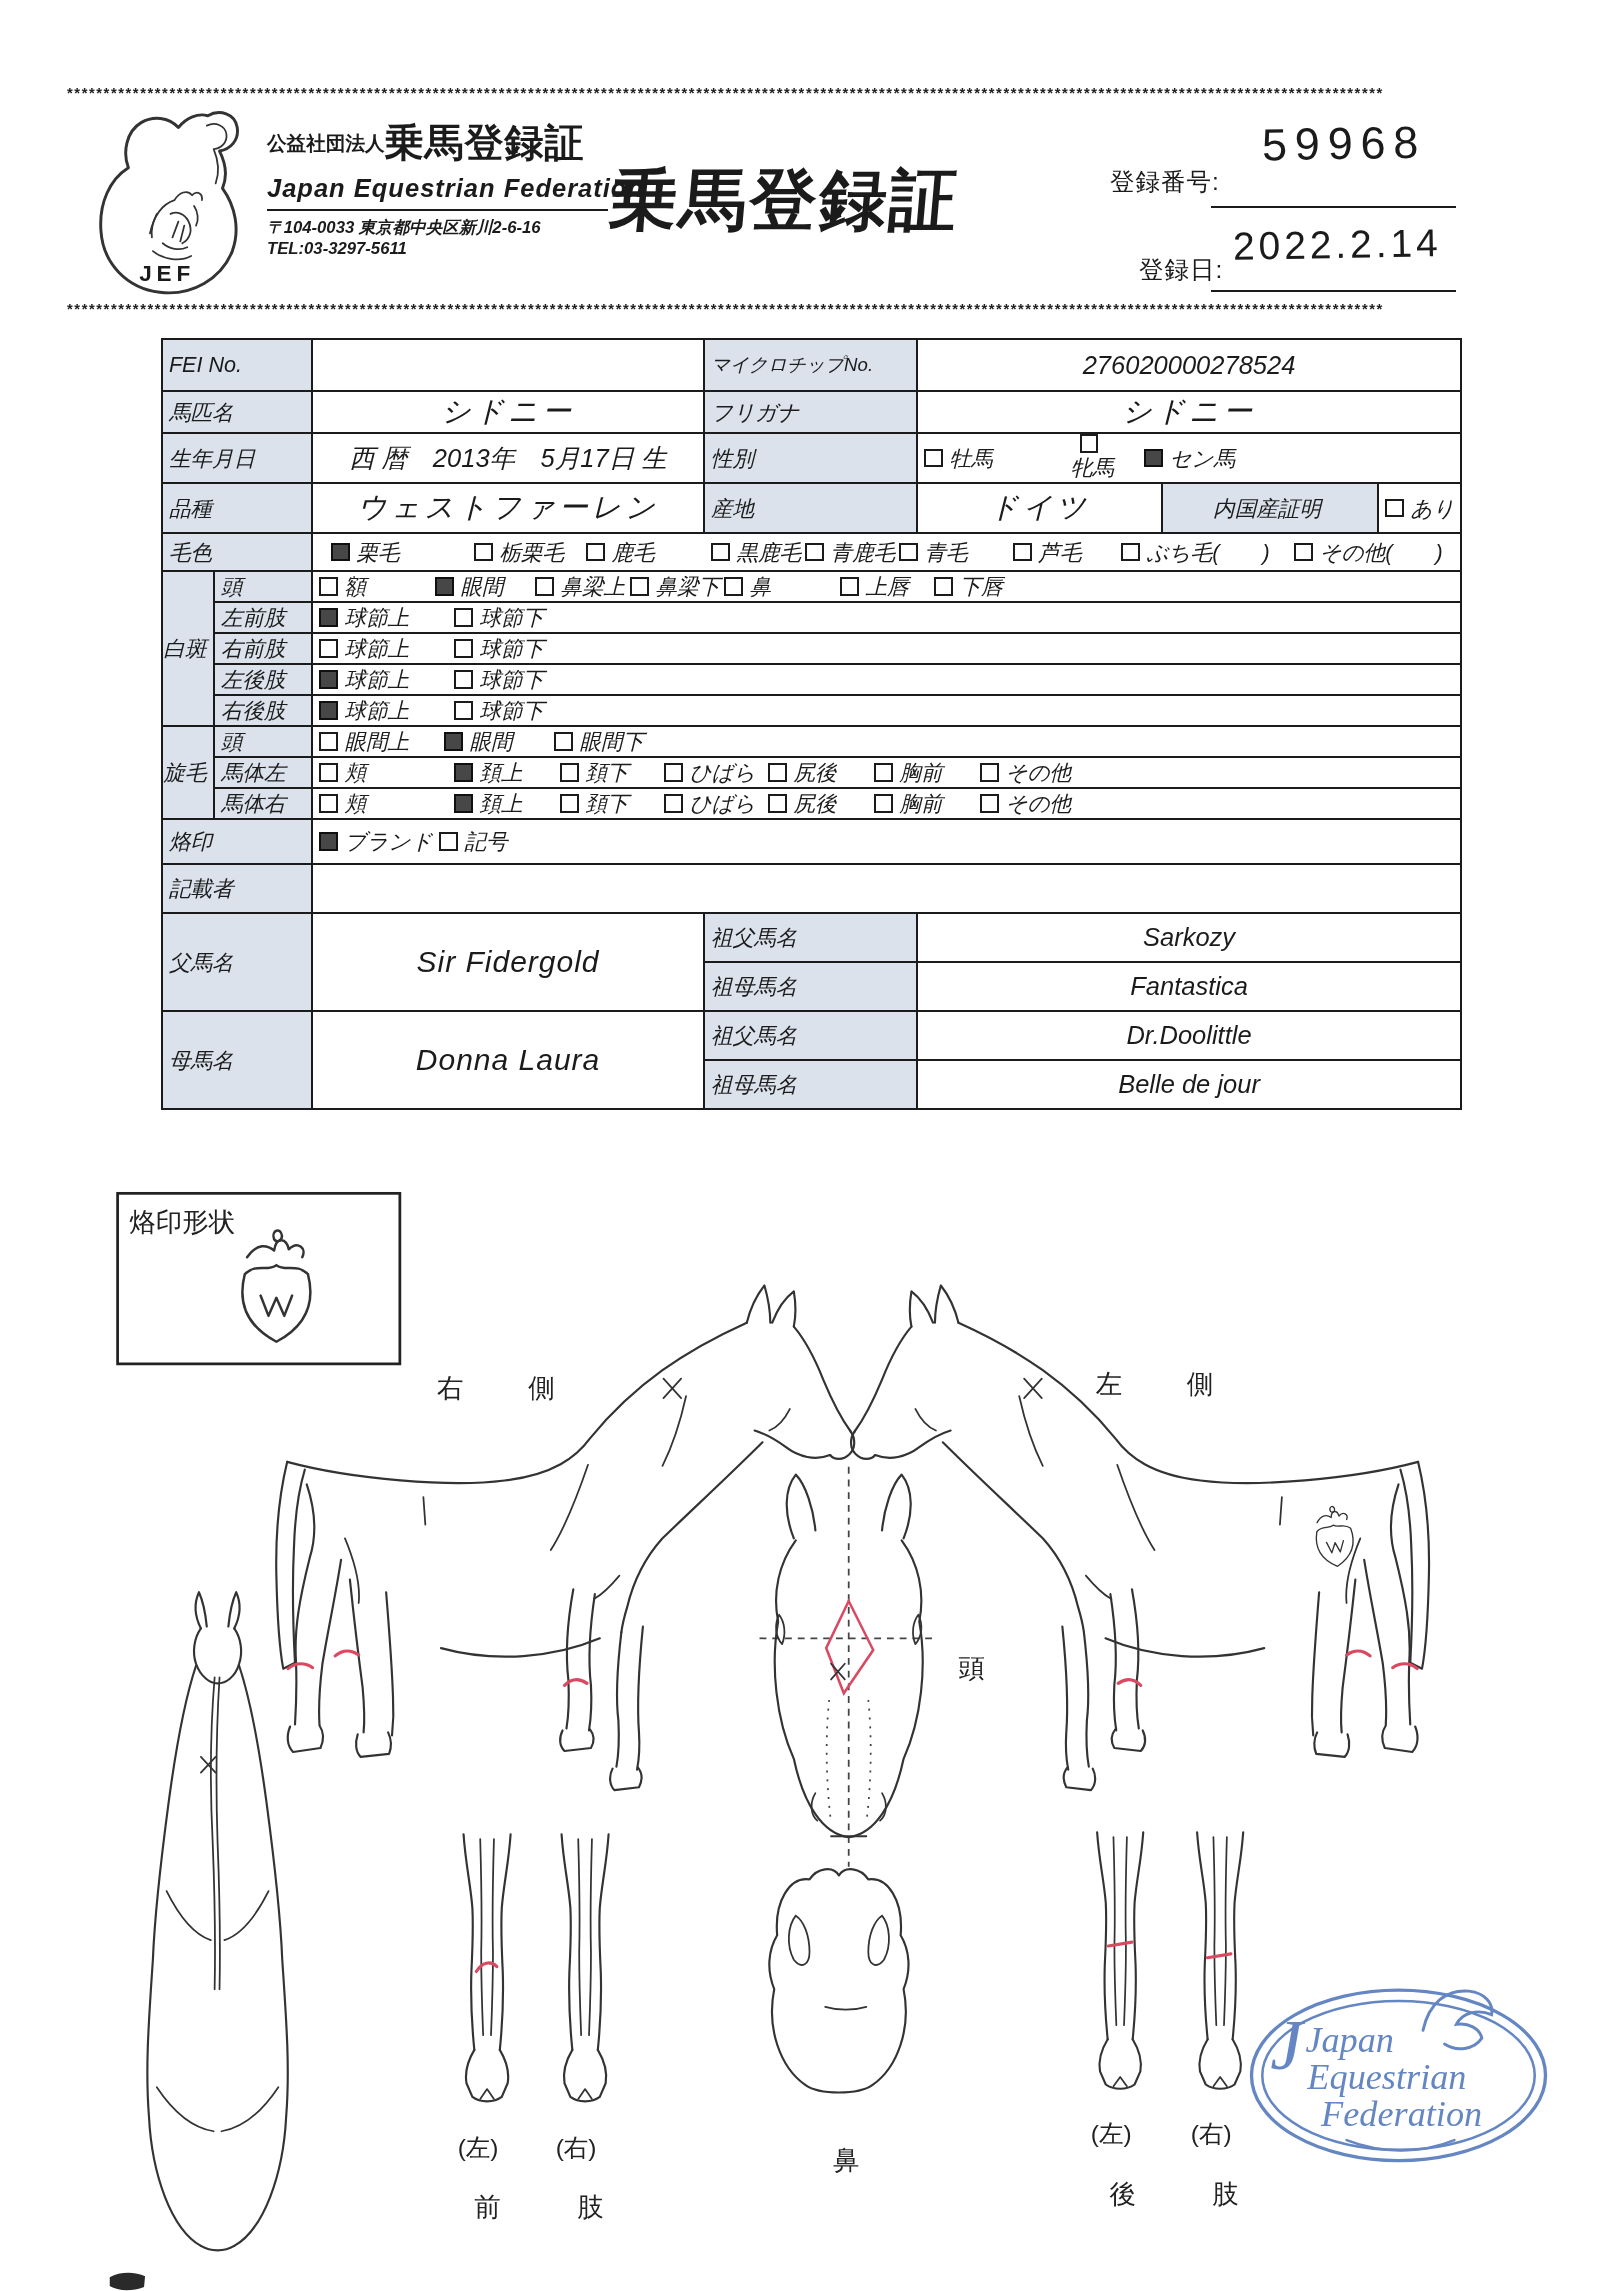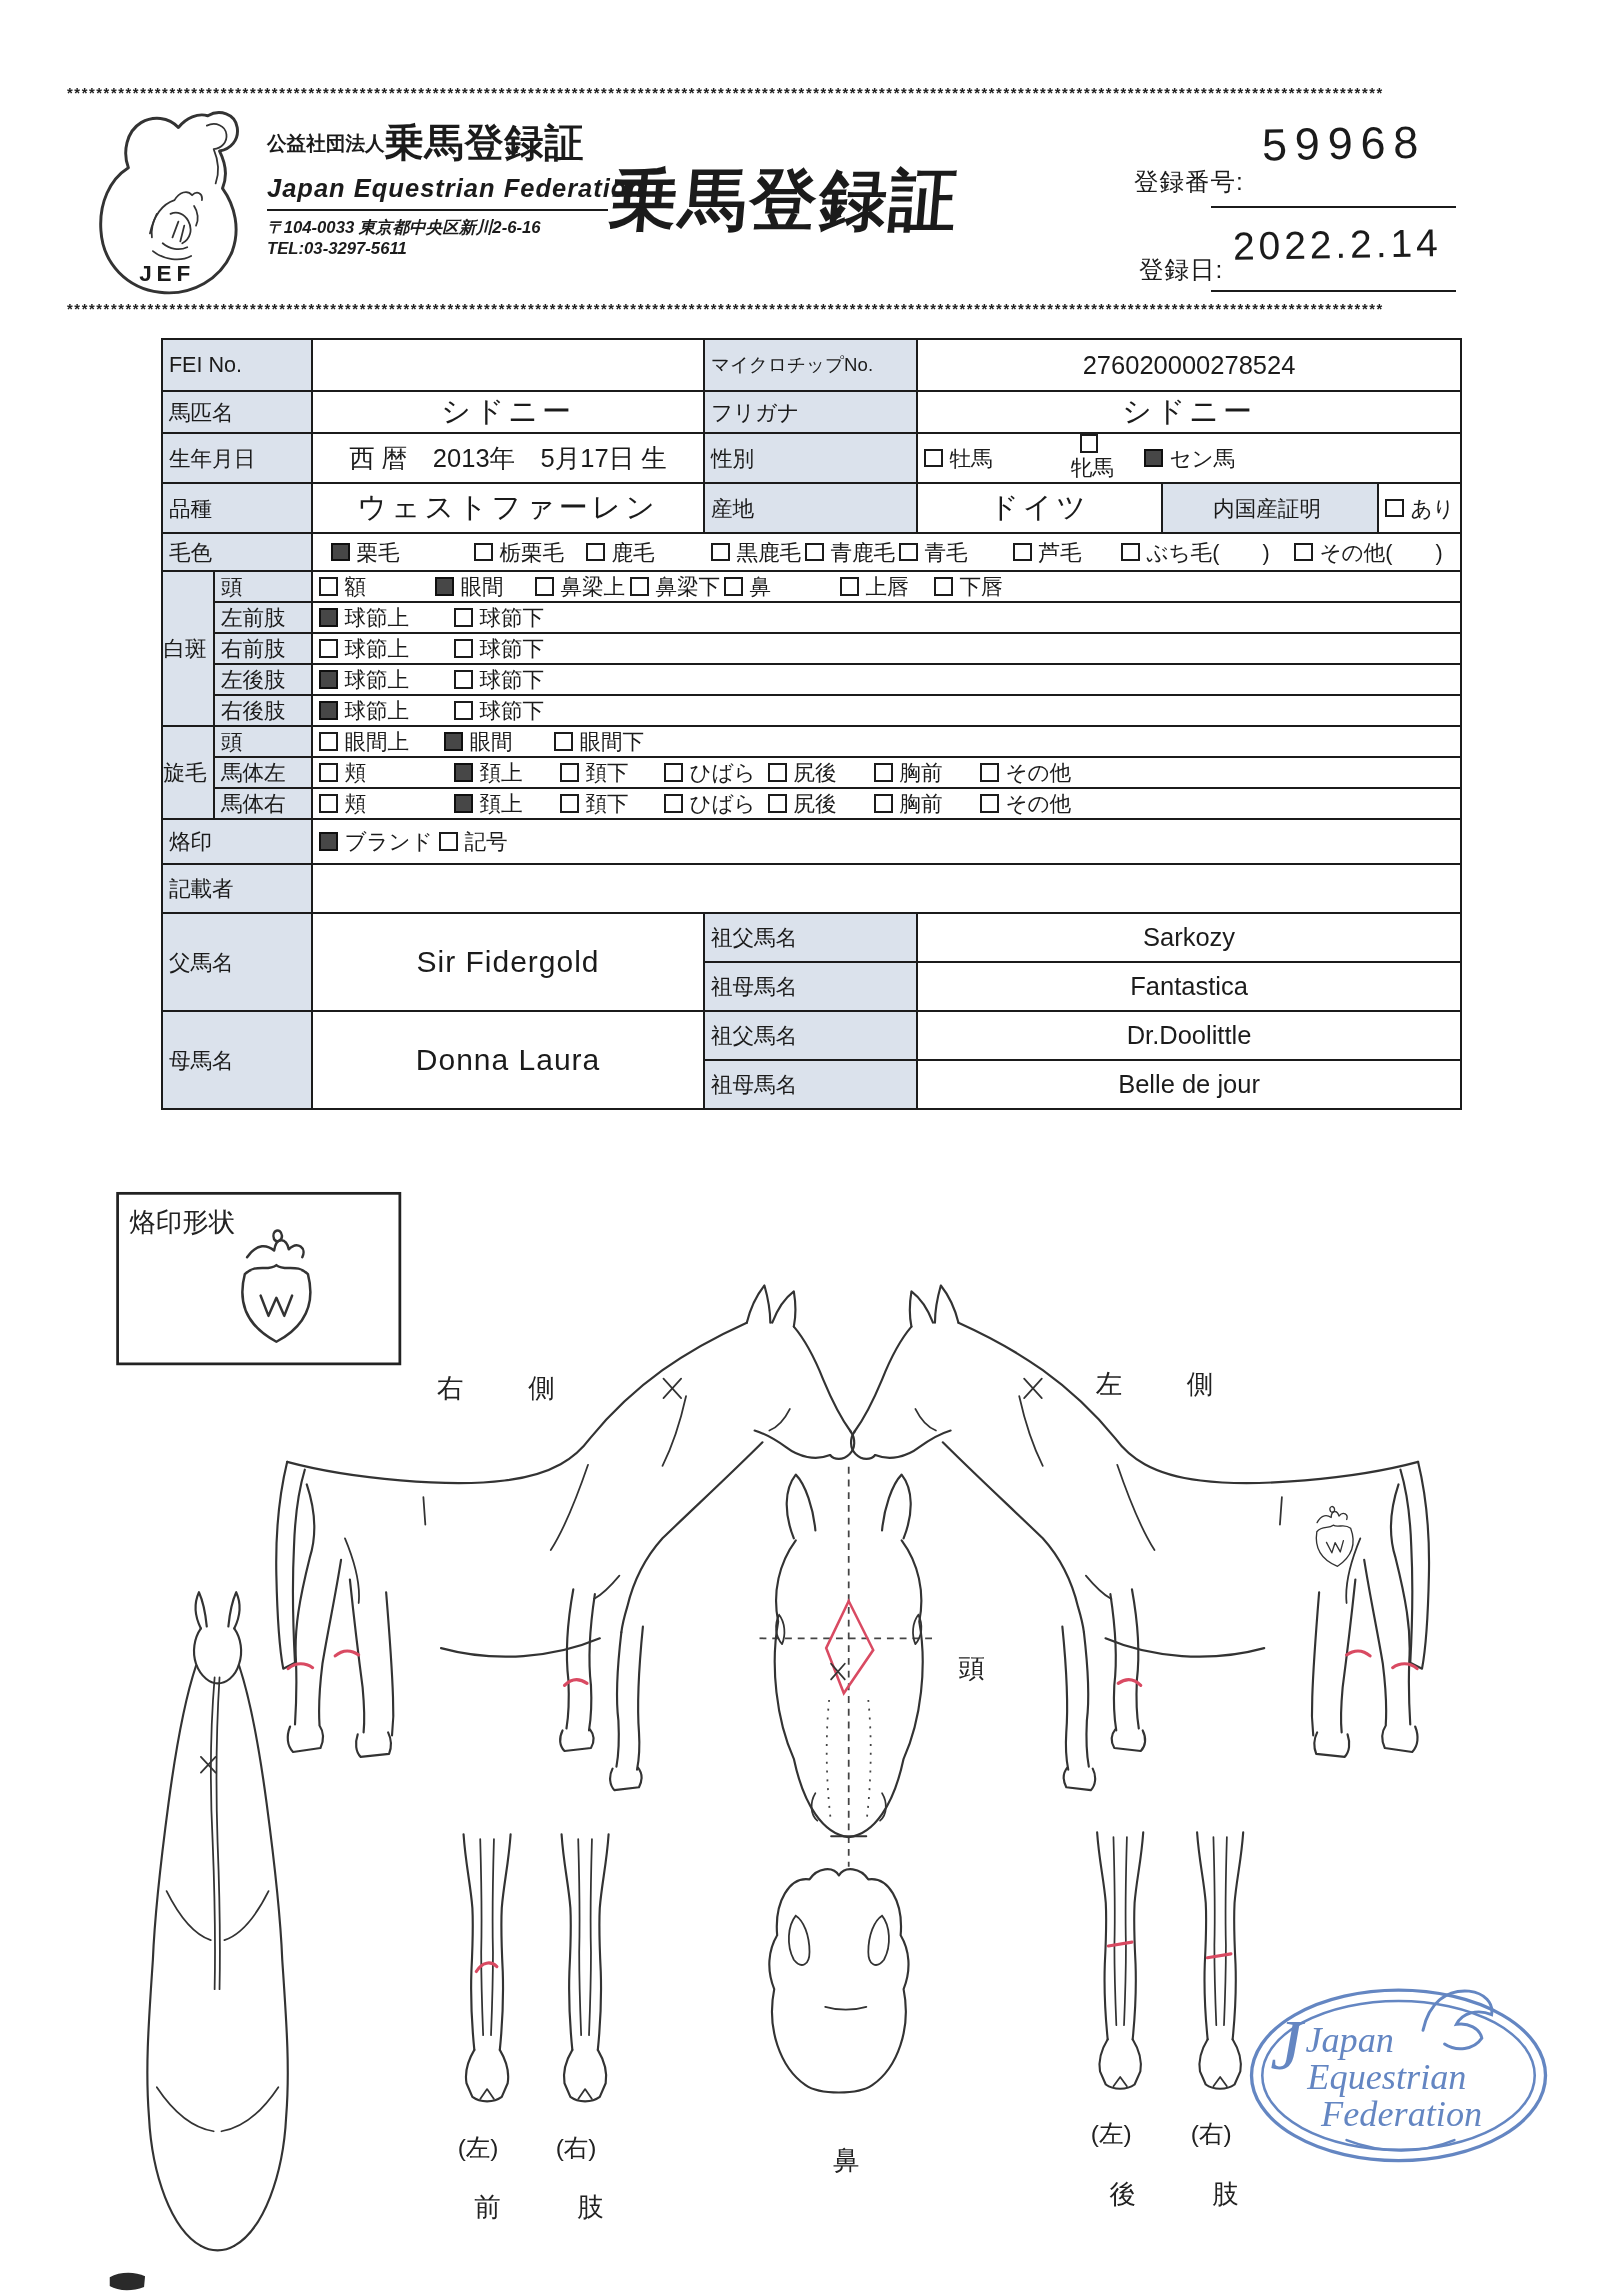--- a/index.html
+++ b/index.html
@@ -21,21 +21,21 @@
   .org-addr{font-size:16.7px;font-style:italic;font-weight:bold;margin-top:4.9px;white-space:nowrap;}
   .org-tel{font-size:16.7px;font-style:italic;font-weight:bold;white-space:nowrap;}
   .doc-title{position:absolute;left:610px;top:155px;font-size:67px;font-weight:bold;
              letter-spacing:2.9px;transform:skewX(-5deg);white-space:nowrap;}
   .reg-label{position:absolute;font-size:24.5px;letter-spacing:1px;}
   .reg-value{position:absolute;font-size:45px;letter-spacing:7.8px;transform:rotate(-1deg);white-space:nowrap;}
   .reg-date-value{position:absolute;font-size:39px;letter-spacing:3.9px;transform:rotate(-1deg);white-space:nowrap;}
   .reg-underline{position:absolute;width:245px;border-top:2.9px solid #1b1b1b;}
   
   table.main{position:absolute;left:161px;top:338px;width:1299px;border-collapse:collapse;table-layout:fixed;}
-  table.main td{border:2.5px solid var(--ink);padding:0 5.9px;overflow:hidden;white-space:nowrap;vertical-align:middle;}
+  table.main td{border:2.5px solid var(--ink);padding:0 5.9px;overflow:hidden;white-space:nowrap;vertical-align:middle;font-style:italic;}
   td.lab{background:var(--cell-bg);font-size:21.6px;padding-left:8.8px;}
   td.lab.small{font-size:18.6px;}
   td.lab.center{text-align:center;padding-left:0;}
   td.val{text-align:center;font-size:25.5px;}
   td.val.big{font-size:29px;letter-spacing:3.9px;}
   td.val.name-en{font-size:30px;letter-spacing:1px;}
   td.optcell{padding-left:6.9px;}
   .opt{display:inline-flex;align-items:center;vertical-align:middle;}
   .cb{width:18.6px;height:18.6px;border:2.5px solid var(--ink);background:#fff;flex:none;box-sizing:border-box;}
   .cb.checked{background:#474747;border-color:#101010;}
@@ -79,21 +79,21 @@
       <span class="org-type">公益社団法人</span><span class="org-name">乗馬登録証</span>
     </div>
     <div class="org-en">Japan Equestrian Federation</div>
     <div class="org-rule"></div>
     <div class="org-addr">〒104-0033 東京都中央区新川2-6-16</div>
     <div class="org-tel">TEL:03-3297-5611</div>
   </div>
 
   <div class="doc-title">乗馬登録証</div>
 
-  <div class="reg-label" style="left:1134px;top:165px">登録番号:</div>
+  <div class="reg-label" style="left:1110px;top:165px">登録番号:</div>
   <div class="reg-value" style="left:1262px;top:118px">59968</div>
   <div class="reg-underline" style="left:1211px;top:206px"></div>
   <div class="reg-label" style="left:1139px;top:253px">登録日:</div>
   <div class="reg-date-value" style="left:1233px;top:223px">2022.2.14</div>
   <div class="reg-underline" style="left:1211px;top:290px"></div>
 
   <div class="sep" style="top:302px">************************************************************************************************************************************************************************************</div>
 
   <table class="main">
     <colgroup>

